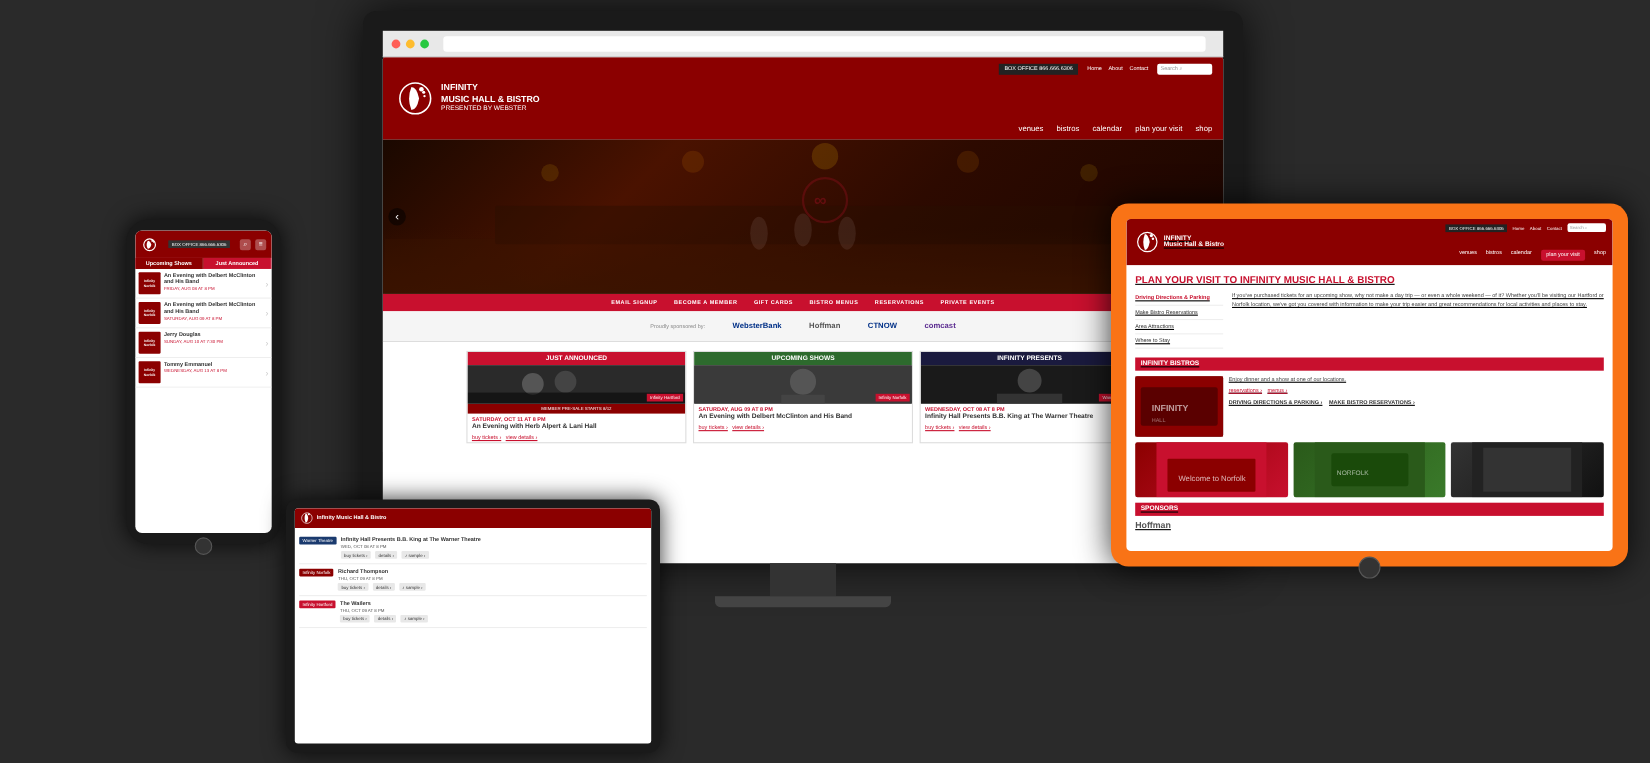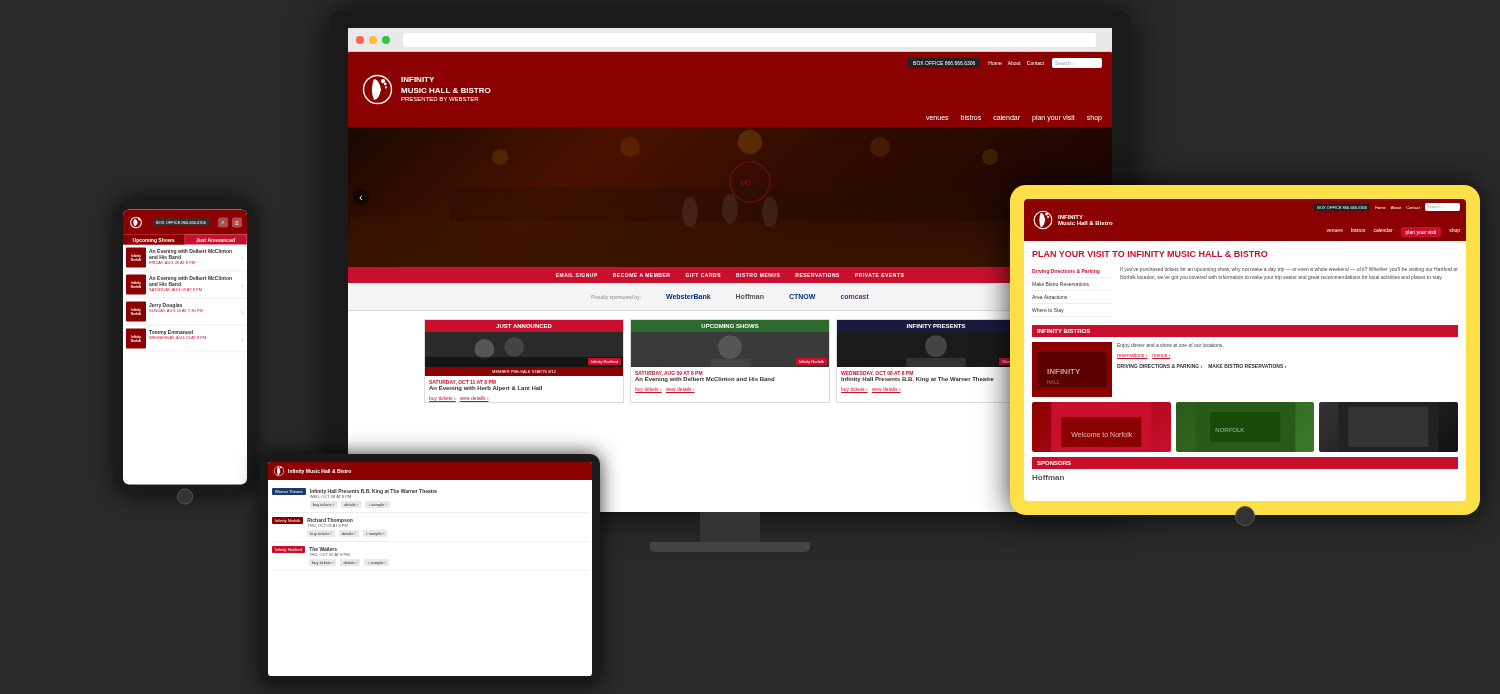--- a/index.html
+++ b/index.html
@@ -319,25 +319,26 @@
     
     .tablet {
       position: absolute;
       right: 20px;
       top: 350px;
       width: 470px;
       height: 330px;
       transform: translateY(-50%);
     }
     .tablet-frame {
-      background: #fde047;
+      background: #f97316;
       border-radius: 16px;
       padding: 14px;
       box-shadow: 0 0 30px rgba(0,0,0,0.8);
       height: 100%;
+      text-decoration: underline;
     }
     .tablet-screen {
       background: #fff;
       height: 100%;
       border-radius: 4px;
       overflow: hidden;
     }
     .tablet-home-btn {
       width: 20px;
       height: 20px;

